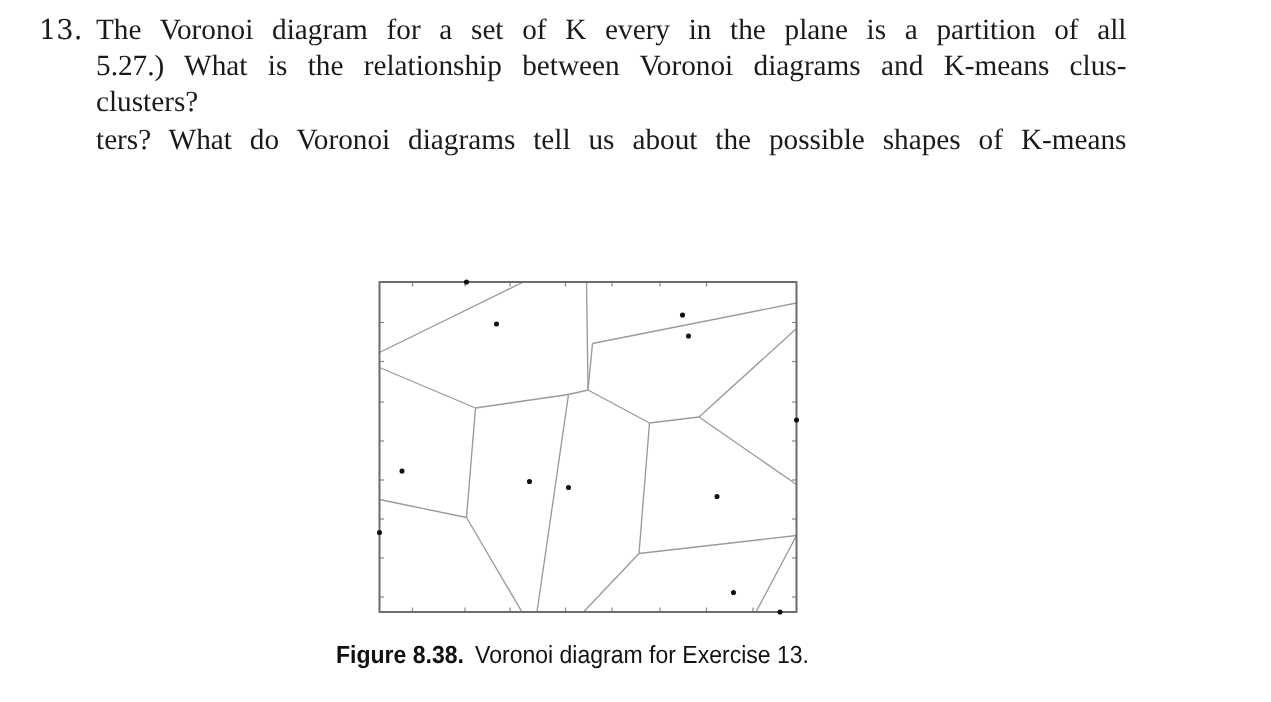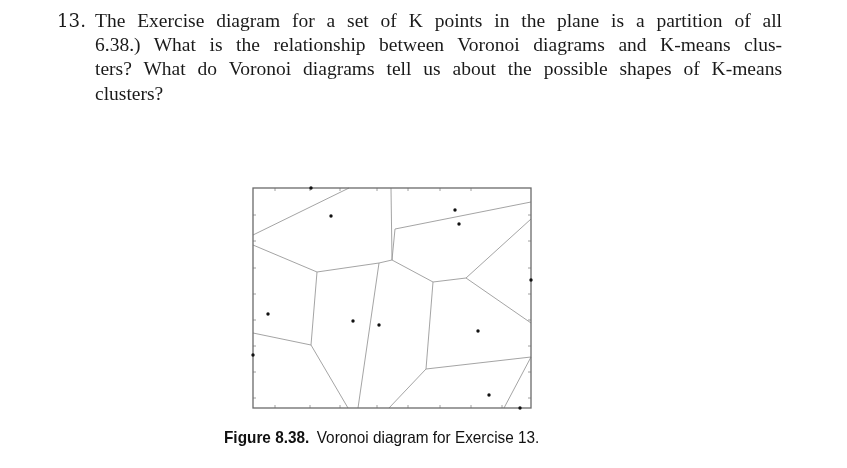--- a/index.html
+++ b/index.html
@@ -1,18 +1,18 @@
 <!DOCTYPE html>
 <html><head>
 <meta charset="utf-8">
 <style>
   html, body { margin: 0; padding: 0; background: #ffffff; }
   body { width: 847px; height: 468px; position: relative; overflow: hidden; }
   .exercise {
-    position: absolute; left: 57px; top: 9px; width: 725px;
+    position: absolute; left: 26px; top: 9px; width: 725px;
     font-family: "DejaVu Serif", "Liberation Serif", serif;
     font-size: 18.2px; line-height: 24.2px; color: #1a1a1a;
   }
   .exercise .num { position: absolute; left: 0; top: 0; }
   .exercise .line {
     display: block; margin-left: 38px; text-align: justify;
     text-align-last: justify; white-space: nowrap; height: 24.2px;
     font-family: "Liberation Serif", "DejaVu Serif", serif; font-size: 19.5px;
   }
   .exercise .line.last { text-align-last: left; }
@@ -26,24 +26,24 @@
     font-size: 16.5px; color: #111; transform: scaleX(0.93); transform-origin: left top;
     white-space: nowrap;
   }
   .caption .label { font-weight: bold; margin-right: 8px; }
 </style>
 </head>
 <body>
 
 <div class="exercise">
   <span class="num">13.</span>
-  <span class="line">The Exercise diagram for a set of K points in the plane is a partition of all</span>
-  <span class="line">6.38.) What is the relationship between Voronoi diagrams and K-means clus-</span>
+  <span class="line">The Voronoi diagram for a set of K every in the plane is a partition of all</span>
+  <span class="line">5.27.) What is the relationship between Voronoi diagrams and K-means clus-</span>
+  <span class="line last">clusters?</span>
   <span class="line">ters? What do Voronoi diagrams tell us about the possible shapes of K-means</span>
-  <span class="line last">clusters?</span>
 </div>
 
 <div class="figure">
   <svg id="voronoi-svg" width="286" height="230" viewBox="250 184 286 230" xmlns="http://www.w3.org/2000/svg">
       <line x1="275" y1="188" x2="275" y2="191" stroke="#888" stroke-width="0.8"></line>
       <line x1="310" y1="188" x2="310" y2="191" stroke="#888" stroke-width="0.8"></line>
       <line x1="340" y1="188" x2="340" y2="191" stroke="#888" stroke-width="0.8"></line>
       <line x1="377" y1="188" x2="377" y2="191" stroke="#888" stroke-width="0.8"></line>
       <line x1="408" y1="188" x2="408" y2="191" stroke="#888" stroke-width="0.8"></line>
       <line x1="440" y1="188" x2="440" y2="191" stroke="#888" stroke-width="0.8"></line>

